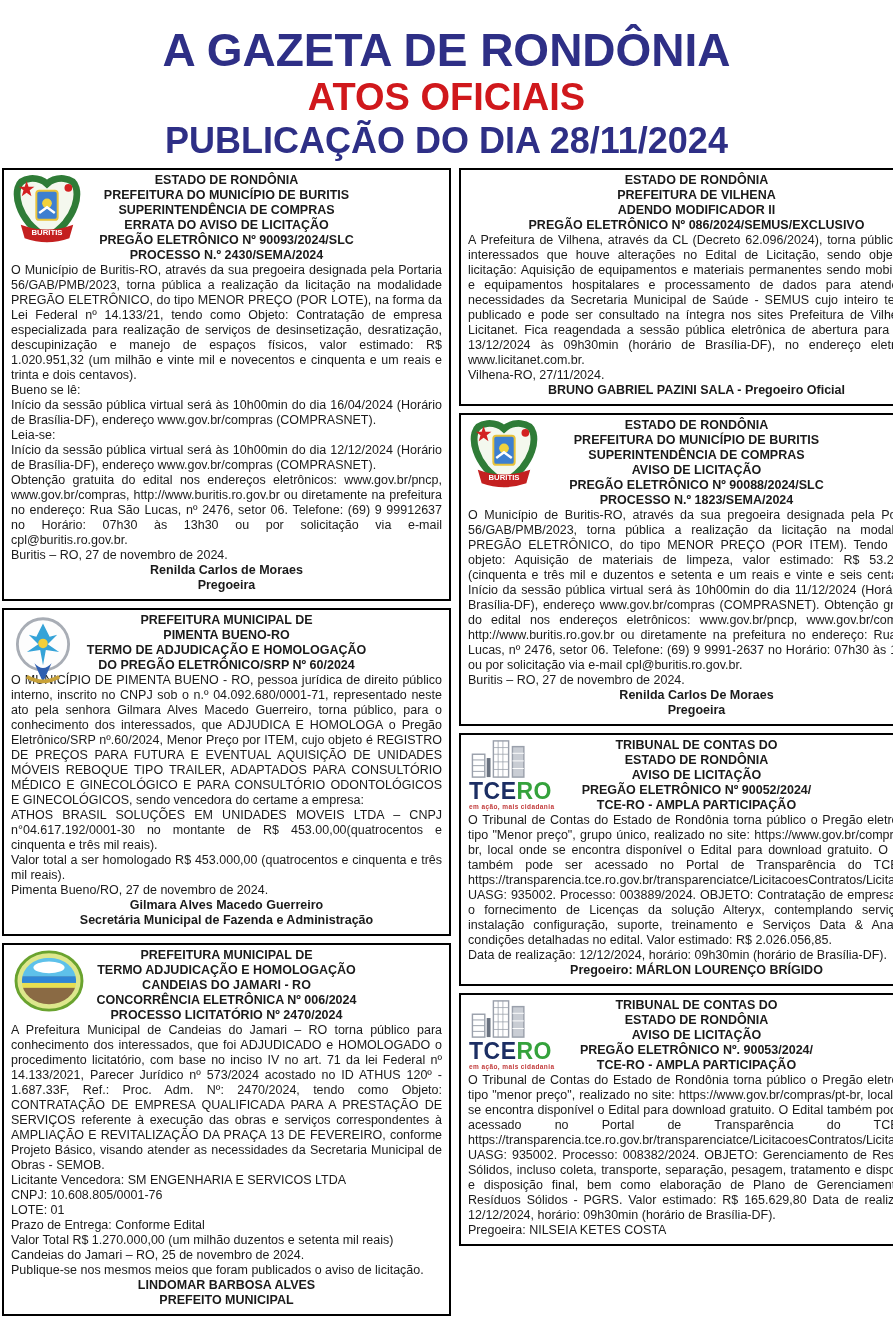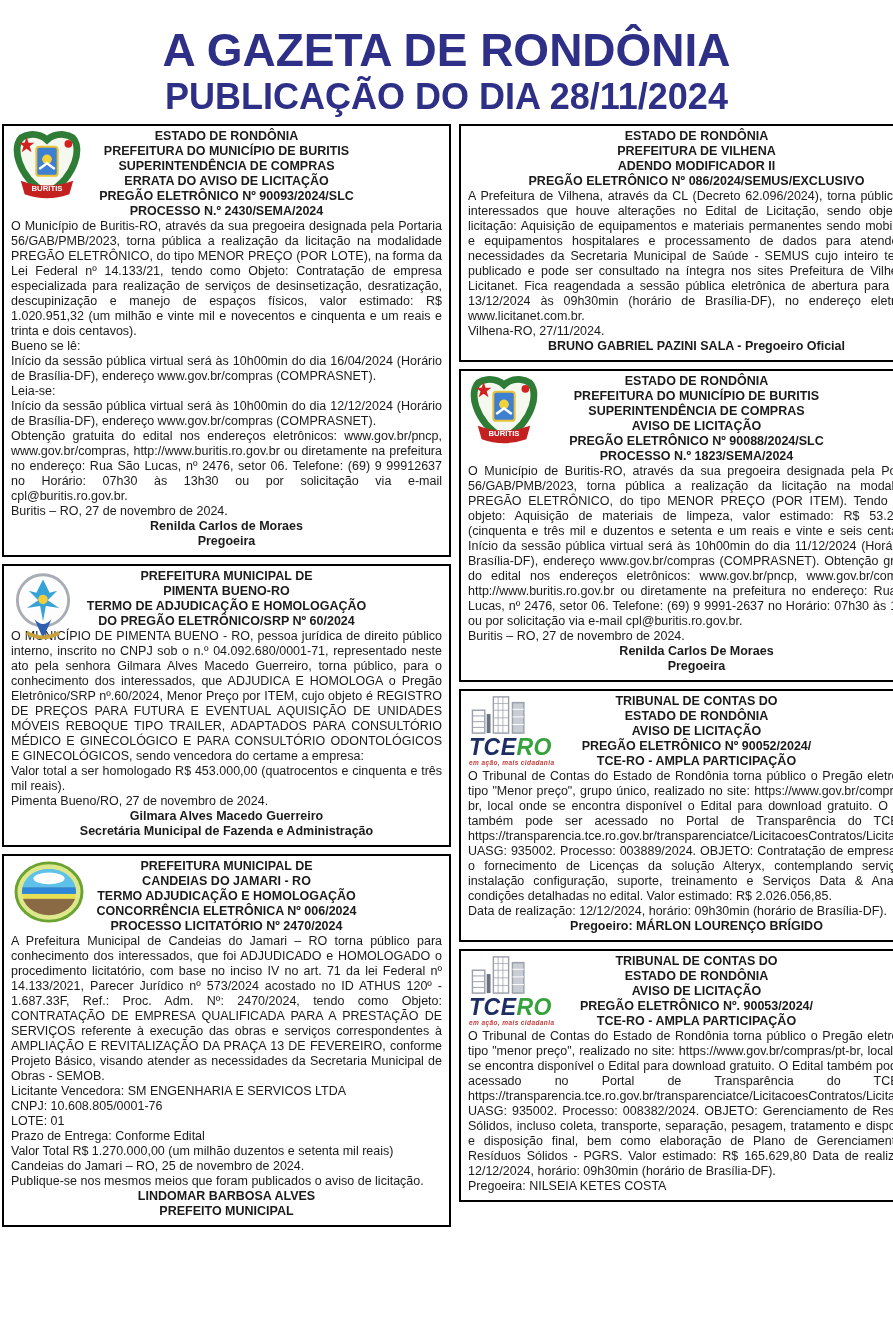--- a/index.html
+++ b/index.html
@@ -33,31 +33,32 @@
   .notice{
     border:2px solid var(--border); background:#fff;
     padding:3px 7px 6px; font-size:12.5px; line-height:15px;
   }
   .notice-head{position:relative; text-align:center; font-weight:bold;}
   .head-line{white-space:normal;}
   .notice-logo{position:absolute; left:1px; top:1px;}
   .para{margin:0; text-align:justify;}
   .sig{text-align:center; font-weight:bold;}
   
-  .logo-tcero-logo{display:flex; flex-direction:column; align-items:flex-start; width:96px;font-style:italic;}
+  .logo-tcero-logo{display:flex; flex-direction:column; align-items:flex-start; width:96px;}
   .tcero-text{font-weight:bold; font-size:23px; line-height:24px; letter-spacing:.5px; font-family:"Liberation Sans",sans-serif;}
   .tcero-tagline{font-size:6.5px; color:#c23a3a; letter-spacing:.4px; line-height:8px;}
   .logo-buritis-crest{width:70px;} .logo-pimenta-seal{width:62px;} .logo-candeias-seal{width:74px;}
 </style>
 </head>
 <body>
 
 <div class="page">
   <header class="masthead">
     <div class="title">A GAZETA DE RONDÔNIA</div>
+    <div class="subtitle">ATOS OFICIAIS</div>
     <div class="dateline">PUBLICAÇÃO DO DIA 28/11/2024</div>
   </header>
   <main class="columns">
     <div class="col left" id="col-left">
         <article class="notice">
           <div class="notice-head">
             <div class="notice-logo logo-buritis-crest">
     <svg width="68" height="80" viewBox="0 0 70 82">
       <path d="M35 10 C26 2 8 2 5 14 C2 26 8 40 16 50 C23 58 29 62 35 66 C41 62 47 58 54 50 C62 40 68 26 65 14 C62 2 44 2 35 10 Z" fill="#f4f8ee" stroke="#2f7c37" stroke-width="7"></path>
       <rect x="24" y="17" width="22" height="30" rx="3" fill="#3d7fd0" stroke="#e8c23a" stroke-width="2"></rect>
@@ -94,20 +95,21 @@
       <circle cx="31" cy="31" r="5" fill="#f2cf3a"></circle>
       <path d="M22 52 Q31 62 40 52 L31 72 Z" fill="#2f5fb0"></path>
       <path d="M14 66 Q31 76 48 66" stroke="#c8a23a" stroke-width="4" fill="none"></path>
     </svg></div>
             <div class="head-line">PREFEITURA MUNICIPAL DE</div>
             <div class="head-line">PIMENTA BUENO-RO</div>
             <div class="head-line">TERMO DE ADJUDICAÇÃO E HOMOLOGAÇÃO</div>
             <div class="head-line">DO PREGÃO ELETRÔNICO/SRP Nº 60/2024</div>
           </div>
           <p class="para">O MUNICÍPIO DE PIMENTA BUENO - RO, pessoa jurídica de direito público interno, inscrito no CNPJ sob o n.º 04.092.680/0001-71, representado neste ato pela senhora Gilmara Alves Macedo Guerreiro, torna público, para o conhecimento dos interessados, que ADJUDICA E HOMOLOGA o Pregão Eletrônico/SRP nº.60/2024, Menor Preço por ITEM, cujo objeto é REGISTRO DE PREÇOS PARA FUTURA E EVENTUAL AQUISIÇÃO DE UNIDADES MÓVEIS REBOQUE TIPO TRAILER, ADAPTADOS PARA CONSULTÓRIO MÉDICO E GINECOLÓGICO E PARA CONSULTÓRIO ODONTOLÓGICOS E GINECOLÓGICOS, sendo vencedora do certame a empresa:</p>
+          <p class="para">ATHOS BRASIL SOLUÇÕES EM UNIDADES MOVEIS LTDA – CNPJ n°04.617.192/0001-30 no montante de R$ 453.00,00(quatrocentos e cinquenta e três mil reais).</p>
           <p class="para">Valor total a ser homologado R$ 453.000,00 (quatrocentos e cinquenta e três mil reais).</p>
           <p class="para">Pimenta Bueno/RO, 27 de novembro de 2024.</p>
           <div class="sig">Gilmara Alves Macedo Guerreiro</div>
           <div class="sig">Secretária Municipal de Fazenda e Administração</div>
         </article>
         <article class="notice">
           <div class="notice-head">
             <div class="notice-logo logo-candeias-seal">
     <svg width="72" height="66" viewBox="0 0 74 68">
       <defs>
@@ -118,22 +120,22 @@
       <ellipse cx="37" cy="33" rx="34" ry="30" fill="#dde78c" stroke="#6aa32f" stroke-width="3"></ellipse>
       <g clip-path="url(#cjclip)">
         <rect x="9" y="9" width="56" height="19" fill="#5ec1ea"></rect>
         <ellipse cx="37" cy="19" rx="16" ry="6" fill="#ffffff"></ellipse>
         <rect x="9" y="28" width="56" height="7" fill="#2f86d6"></rect>
         <rect x="9" y="35" width="56" height="5" fill="#e8df52"></rect>
         <rect x="9" y="40" width="56" height="18" fill="#8a6a44"></rect>
       </g>
     </svg></div>
             <div class="head-line">PREFEITURA MUNICIPAL DE</div>
+            <div class="head-line">TERMO ADJUDICAÇÃO E HOMOLOGAÇÃO</div>
             <div class="head-line">CANDEIAS DO JAMARI - RO</div>
-            <div class="head-line">TERMO ADJUDICAÇÃO E HOMOLOGAÇÃO</div>
             <div class="head-line">CONCORRÊNCIA ELETRÔNICA Nº 006/2024</div>
             <div class="head-line">PROCESSO LICITATÓRIO Nº 2470/2024</div>
           </div>
           <p class="para">A Prefeitura Municipal de Candeias do Jamari – RO torna público para conhecimento dos interessados, que foi ADJUDICADO e HOMOLOGADO o procedimento licitatório, com base no inciso IV no art. 71 da lei Federal nº 14.133/2021, Parecer Jurídico nº 573/2024 acostado no ID ATHUS 120º - 1.687.33F, Ref.: Proc. Adm. Nº: 2470/2024, tendo como Objeto: CONTRATAÇÃO DE EMPRESA QUALIFICADA PARA A PRESTAÇÃO DE SERVIÇOS referente à execução das obras e serviços correspondentes à AMPLIAÇÃO E REVITALIZAÇÃO DA PRAÇA 13 DE FEVEREIRO, conforme Projeto Básico, visando atender as necessidades da Secretaria Municipal de Obras - SEMOB.</p>
           <p class="para">Licitante Vencedora: SM ENGENHARIA E SERVICOS LTDA</p>
           <p class="para">CNPJ: 10.608.805/0001-76</p>
           <p class="para">LOTE: 01</p>
           <p class="para">Prazo de Entrega: Conforme Edital</p>
           <p class="para">Valor Total R$ 1.270.000,00  (um milhão duzentos e setenta mil reais)</p>
           <p class="para">Candeias do Jamari – RO, 25 de novembro de 2024.</p>

